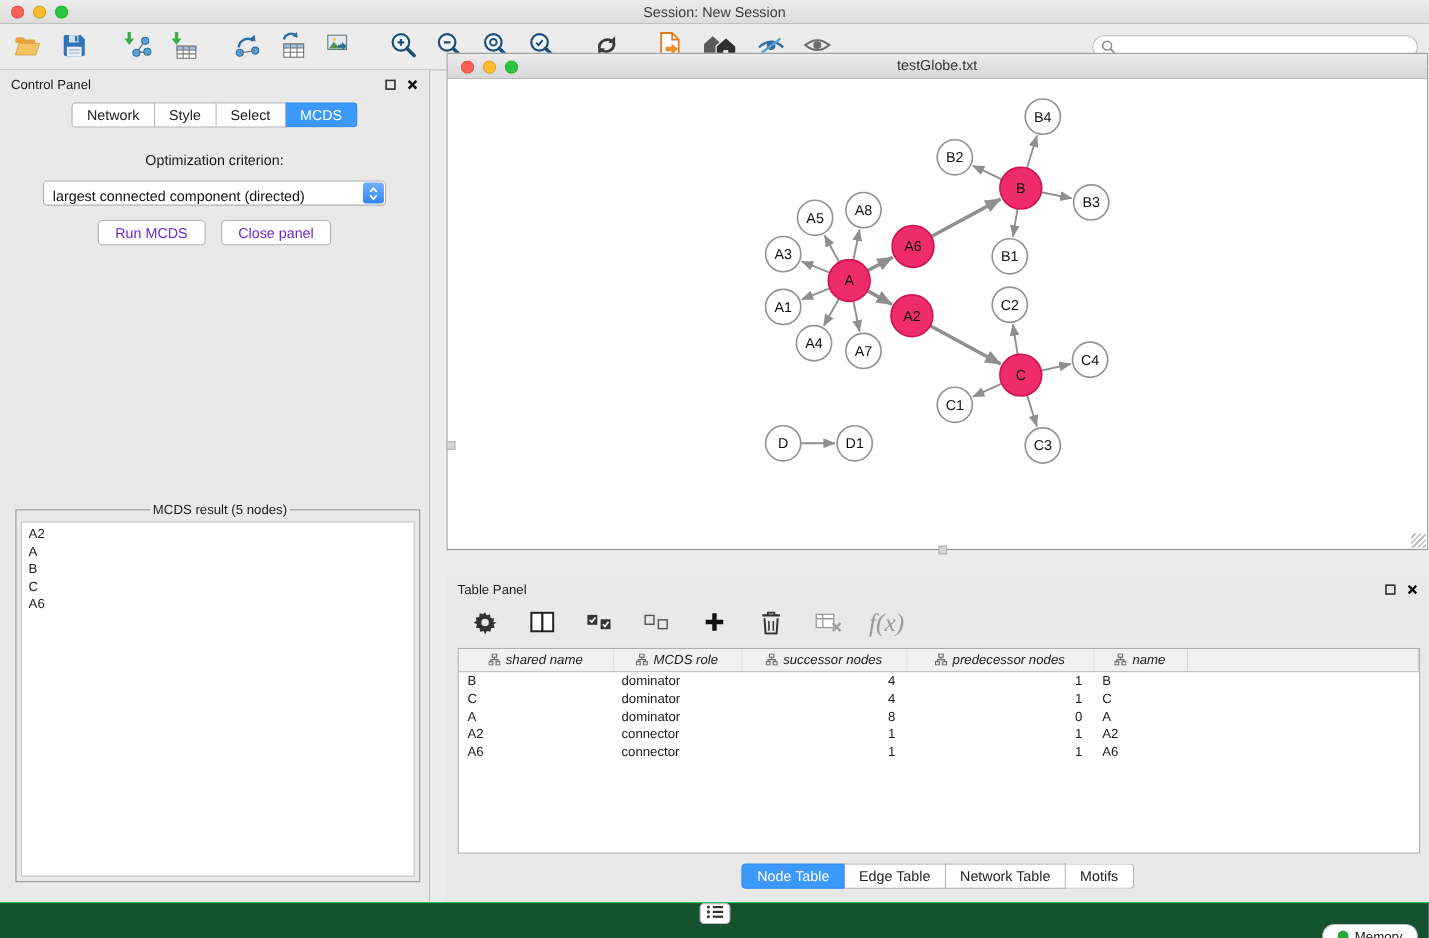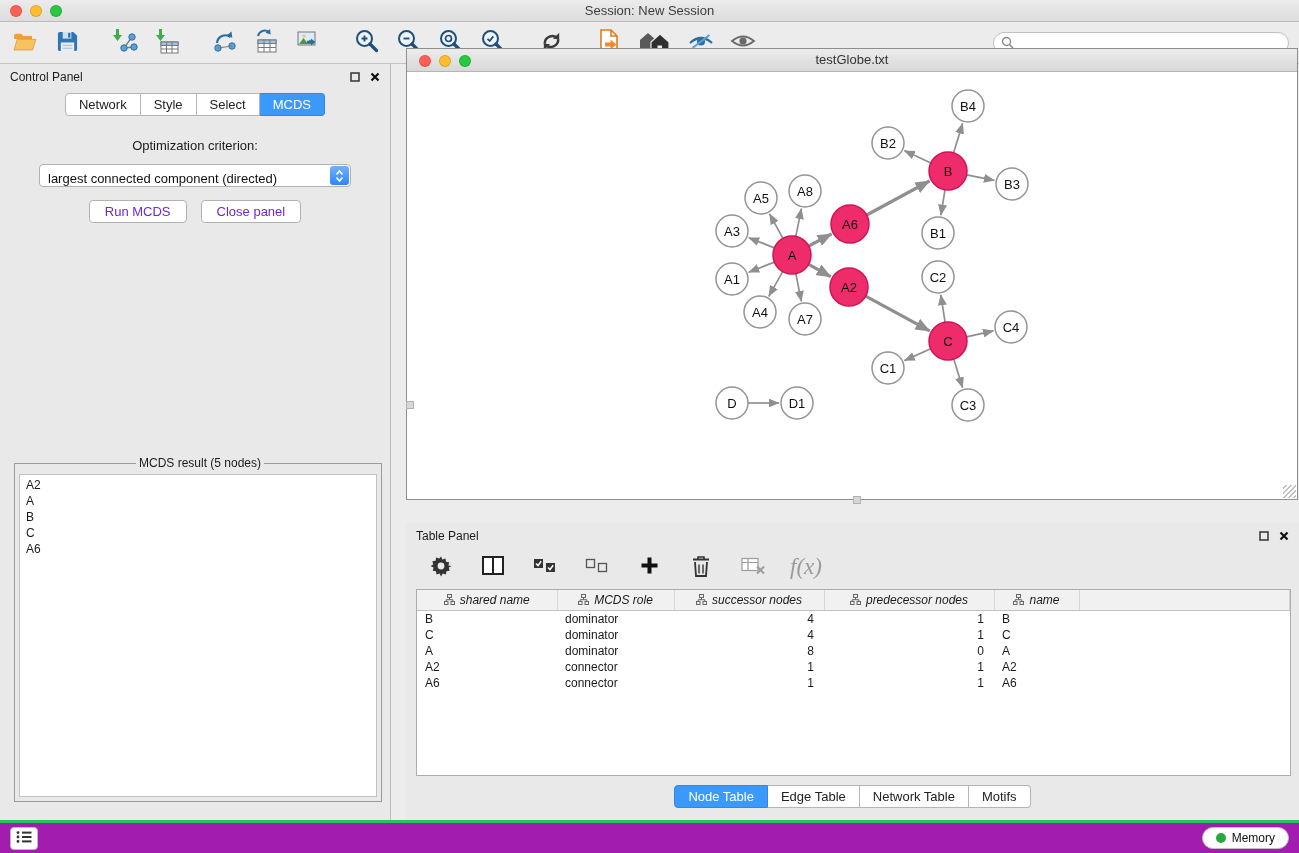--- a/index.html
+++ b/index.html
@@ -44,41 +44,41 @@
   .result-box{position:absolute;left:14px;right:8px;top:392px;bottom:18px;border:1px solid #9a9a9a;padding:4px;background:#e9e9e9;}
   .result-box legend{font-size:12px;padding:0 3px;margin-left:2px;text-align:center;}
   .result-list{background:#fff;border:1px solid #c2c2c2;width:100%;height:100%;font-size:12px;padding:2px 6px;overflow:auto;}
   .result-item{line-height:16px;}
 
   
   .network-window{position:absolute;left:406px;top:48px;right:1px;height:452px;border:1px solid #8e8e8e;background:#fff;}
   .inner-titlebar{height:23px;background:linear-gradient(#ececec,#d8d8d8);border-bottom:1px solid #b4b4b4;position:relative;}
   .inner-titlebar .traffic{top:6px;left:12px;}
   .inner-title{width:100%;text-align:center;line-height:22px;font-size:13px;color:#333;}
-  .net-canvas{position:absolute;top:23px;left:0;right:0;bottom:0;background:#fff;overflow:hidden;margin-left:20px;}
+  .net-canvas{position:absolute;top:23px;left:0;right:0;bottom:0;background:#fff;overflow:hidden;}
   #network-svg text{font-family:"Liberation Sans",sans-serif;font-size:13px;fill:#111;}
   .resize-corner{position:absolute;right:1px;bottom:1px;width:13px;height:13px;background:repeating-linear-gradient(135deg,transparent 0 2px,#bdbdbd 2px 3.5px);}
   .nub{position:absolute;width:8px;height:8px;background:#d6d6d6;border:1px solid #b2b2b2;}
   .nub.left{left:-1px;top:352px;}
   .nub.bottom{left:446px;bottom:-5px;}
 
   
   .table-panel{position:absolute;left:406px;top:523px;right:0;bottom:33px;background:#e9e9e9;}
   .tp-toolbar{height:36px;display:flex;align-items:center;gap:22px;padding:0 20px;}
   .fx{font-family:"Liberation Serif",serif;font-style:italic;font-size:23px;color:#9a9a9a;}
   .tp-table-wrap{position:absolute;left:10px;right:8px;top:66px;bottom:44px;background:#fff;border:1px solid #adadad;overflow:hidden;}
   table{border-collapse:collapse;width:100%;font-size:12px;table-layout:fixed;}
   th{background:#f1f1f1;border-right:1px solid #d6d6d6;border-bottom:1px solid #c3c3c3;font-weight:normal;padding:3px 4px;text-align:center;white-space:nowrap;overflow:hidden;}
   th .th-label{margin-left:5px;font-style:italic;}
   td{padding:1px 8px;height:16px;white-space:nowrap;overflow:hidden;}
   td:nth-child(3),td:nth-child(4){text-align:right;padding-right:10px;}
   .bottom-tabs{position:absolute;bottom:12px;left:0;right:0;display:flex;justify-content:center;}
 
   
-  .statusbar{position:absolute;bottom:0;left:0;right:0;height:33px;background:#a21caf;border-top:3px solid #22c55e;display:flex;align-items:center;padding:0 10px;}
+  .statusbar{position:absolute;bottom:0;left:0;right:0;height:33px;background:#14532d;border-top:1px solid #22c55e;display:flex;align-items:center;padding:0 10px;flex-direction:column;}
   .status-list-btn{width:28px;height:23px;border:1px solid #bbb;border-radius:4px;background:#fdfdfd;display:flex;align-items:center;justify-content:center;}
   .memory-btn{margin-left:auto;display:flex;align-items:center;gap:6px;border:1px solid #bfbfbf;border-radius:12px;background:#fdfdfd;padding:3px 13px;font-size:12px;color:#111;}
   .memory-dot{width:10px;height:10px;border-radius:50%;background:var(--memory-dot);}
 </style>
 </head>
 <body>
 
 <div class="titlebar">
   <div class="traffic">
     <span class="light red"></span>

